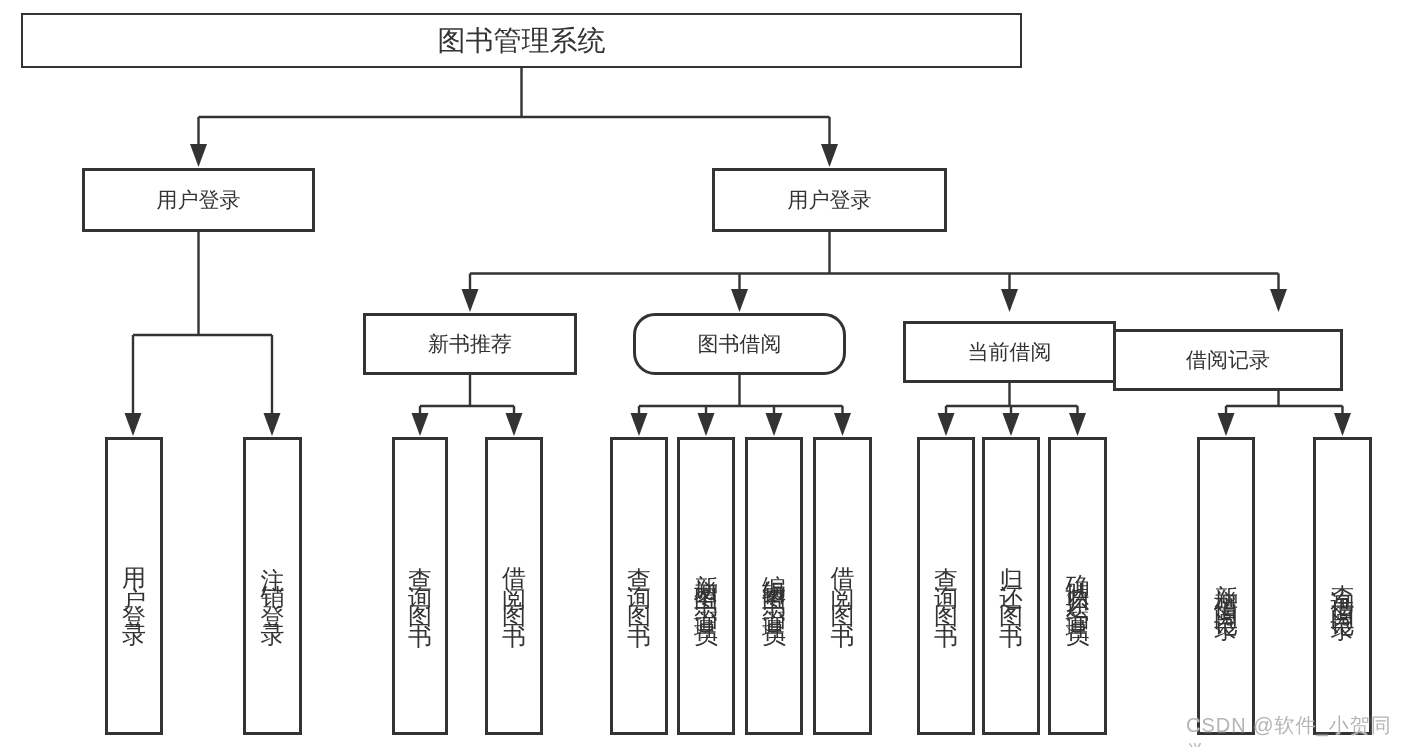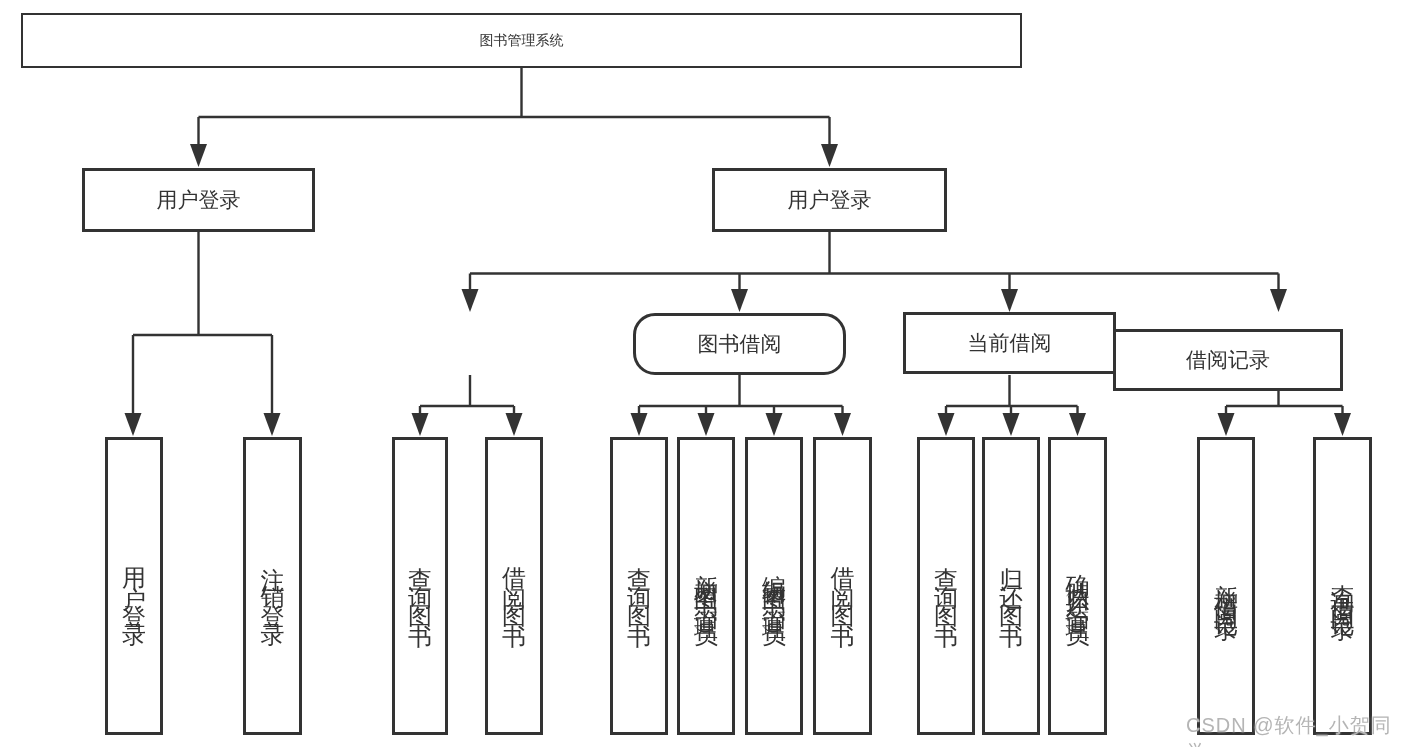--- a/index.html
+++ b/index.html
@@ -5,21 +5,21 @@
   html,body{margin:0;padding:0;background:#ffffff;}
   .stage{
     position:relative;width:1405px;height:747px;background:#ffffff;
     font-family:"Liberation Sans","DejaVu Sans",sans-serif;color:#333333;overflow:hidden;
   }
   svg.wires{position:absolute;left:0;top:0;width:1405px;height:747px;}
   .hbox{
     position:absolute;box-sizing:border-box;background:#ffffff;border:3px solid #333333;
     display:flex;align-items:center;justify-content:center;font-size:21px;
   }
-  .rootbox{border-width:2px;font-size:14px;}
+  .rootbox{border-width:2px;font-size:28px;}
   .vbox{
     position:absolute;top:437px;height:298px;box-sizing:border-box;background:#ffffff;
     border:3px solid #333333;display:flex;align-items:center;justify-content:center;
   }
   .vtext{
     writing-mode:vertical-rl;text-orientation:mixed;font-size:24px;line-height:1;
     white-space:nowrap;
   }
   .gap-wide{letter-spacing:19px;}
   .gap-narrow{letter-spacing:7px;}
@@ -69,24 +69,27 @@
     <span>图书管理系统</span>
   </div>
 
   <div class="hbox" style="left:82px;top:168px;width:233px;height:64px;">
     <span>用户登录</span>
   </div>
   <div class="hbox" style="left:712px;top:168px;width:235px;height:64px;">
     <span>用户登录</span>
   </div>
 
+  <div class="hbox" style="left:363px;top:313px;width:214px;height:62px;">
+    <span>新书推荐</span>
+  </div>
   <div class="hbox" style="left:633px;top:313px;width:213px;height:62px;border-radius:22px;">
     <span>图书借阅</span>
   </div>
-  <div class="hbox" style="left:903px;top:312px;width:213px;height:62px;">
+  <div class="hbox" style="left:903px;top:321px;width:213px;height:62px;">
     <span>当前借阅</span>
   </div>
   <div class="hbox" style="left:1113px;top:313px;width:230px;height:62px;margin-top:16px;">
     <span>借阅记录</span>
   </div>
 
   <div class="vbox" style="left:105px;width:58px;">
     <span class="vtext gap-wide">用户登录</span>
   </div>
   <div class="vbox" style="left:243px;width:59px;">

